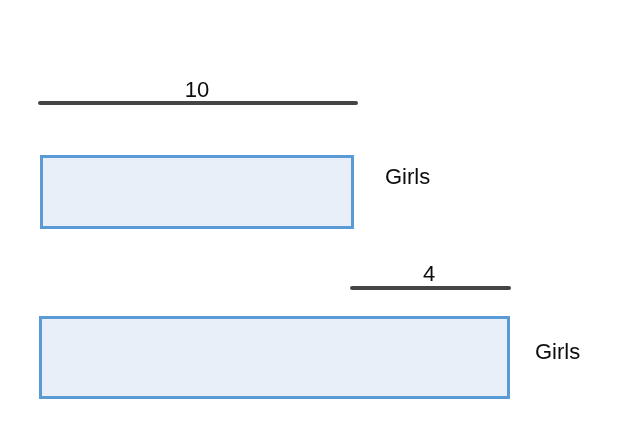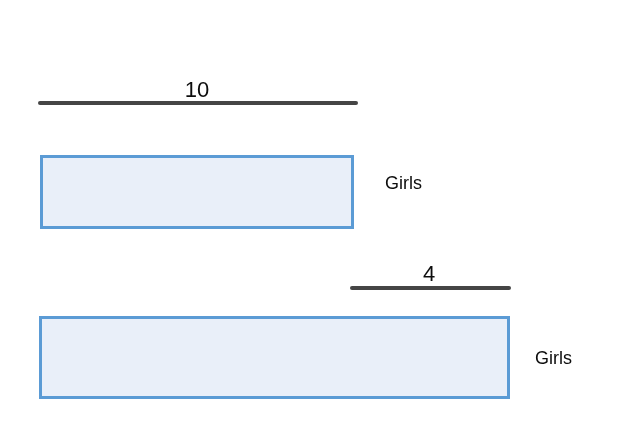--- a/index.html
+++ b/index.html
@@ -40,25 +40,24 @@
     position: absolute;
     background: #e9eff9;
     border: 3px solid #5b9bd5;
     box-sizing: border-box;
   }
 
   
   .tape-label {
     position: absolute;
     color: #0d0d0d;
-    font-size: 18px;
+    font-size: 22px;
     line-height: 1;
     white-space: nowrap;
     font-family: "Liberation Sans", sans-serif;
-    margin-top: 8px;
   }
 
   
   #measure-line-girls { left: 38px;  top: 101px; width: 320px; height: 4px; }
   #measure-value-girls{ left: 147px; top: 79px;  width: 100px; }
   #tape-bar-girls     { left: 40px;  top: 155px; width: 314px; height: 74px; }
   #tape-label-girls   { left: 385px; top: 166px; }
 
   #measure-line-boys  { left: 350px; top: 286px; width: 161px; height: 4px; }
   #measure-value-boys { left: 379px; top: 263px; width: 100px; }

